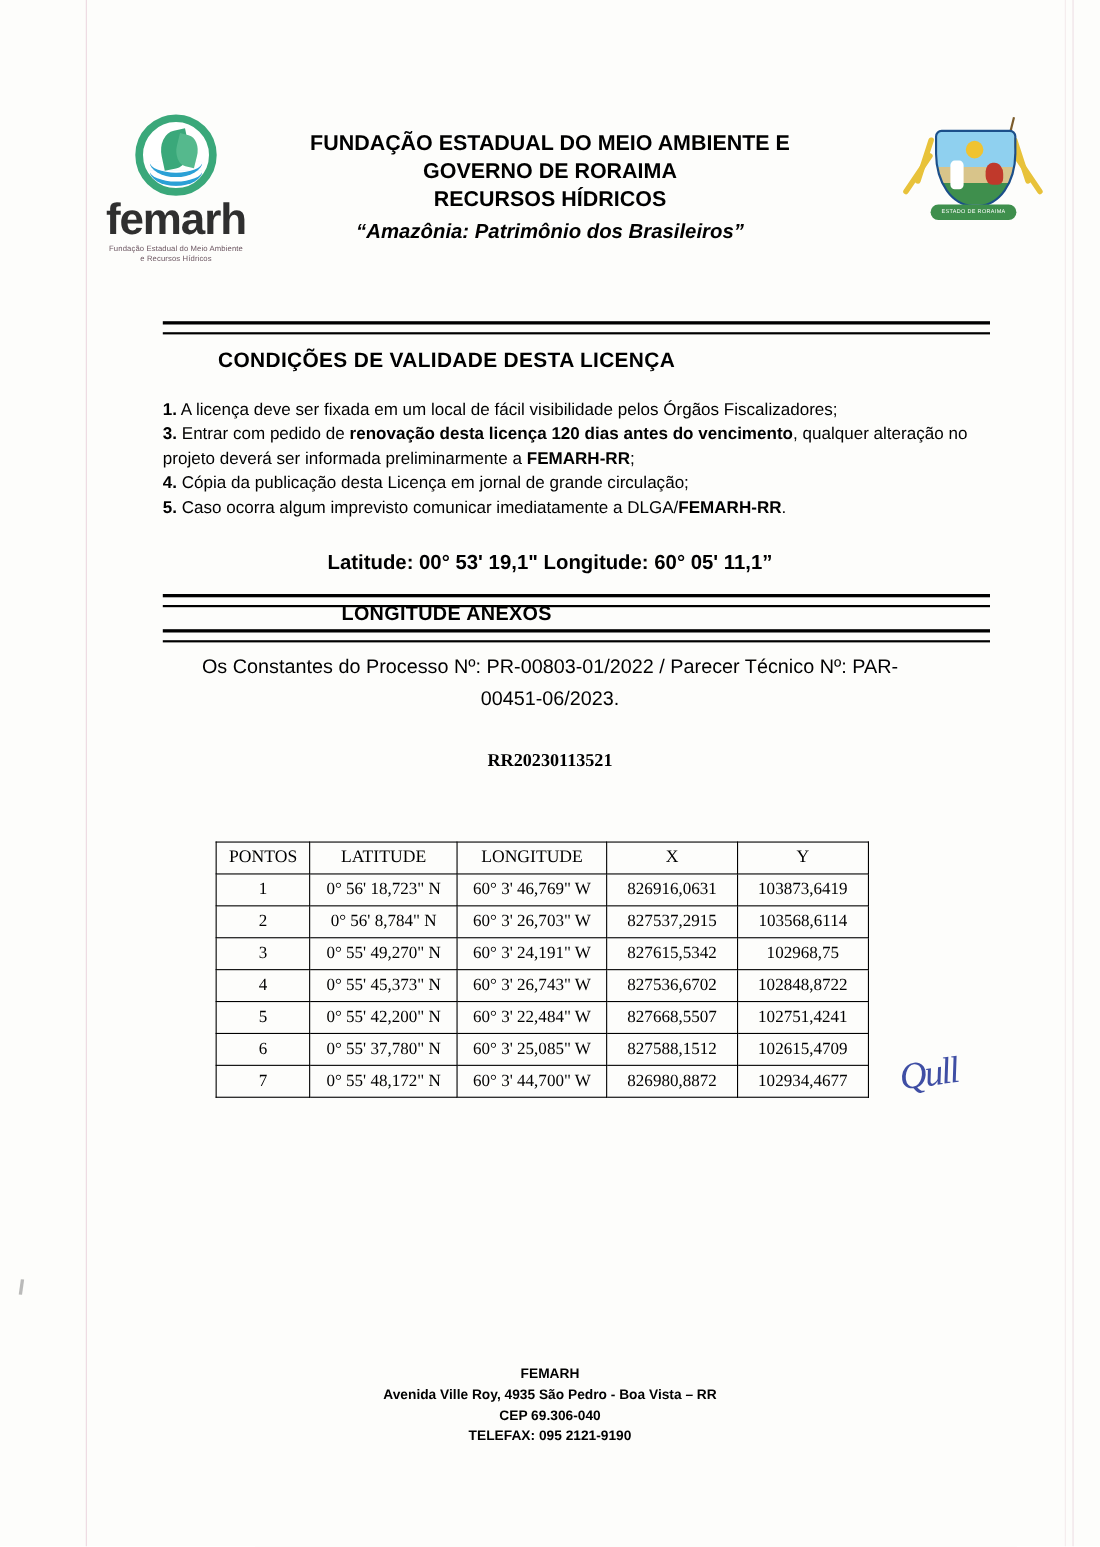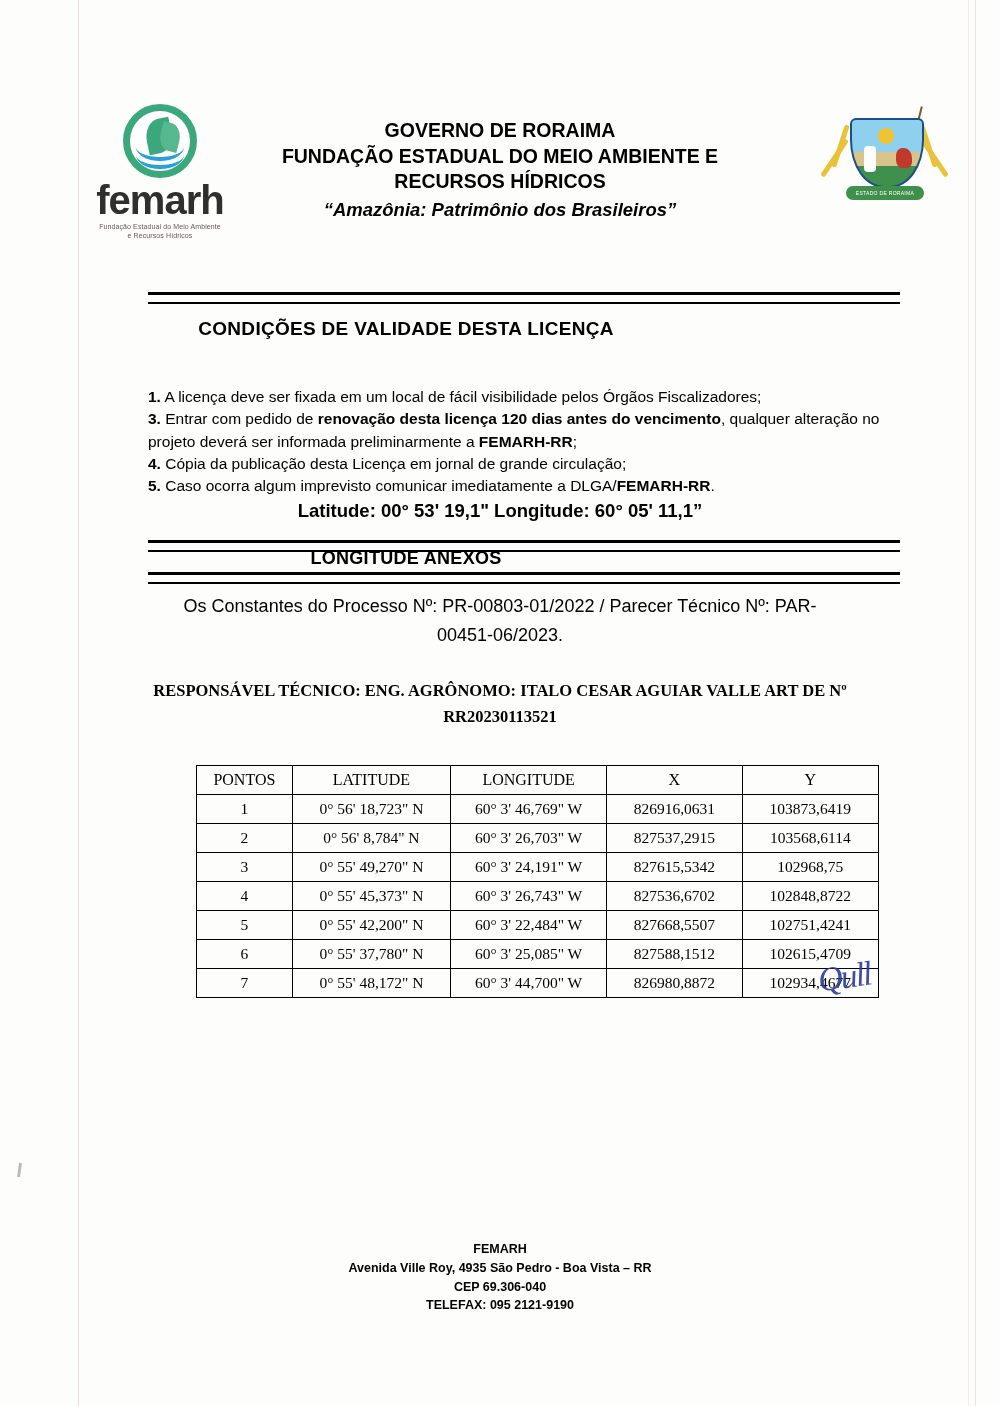--- a/index.html
+++ b/index.html
@@ -205,21 +205,20 @@
   .cond-title { top: 318px; }
   .docs-title { top: 548px; font-size: 18px; }
 
   
   .conditions {
     position: absolute;
     left: 148px; top: 362px;
     width: 760px;
     font-size: 15.5px;
     line-height: 1.44;
-    margin-top: 24px;
   }
   .conditions p { margin: 0; }
   .conditions b { font-weight: bold; }
 
   .latlong {
     position: absolute;
     left: 0; top: 500px;
     width: 1000px;
     text-align: center;
     font-size: 18.5px;
@@ -245,21 +244,21 @@
     font-family: "Liberation Serif", serif;
     font-weight: bold;
     font-size: 16.5px;
     line-height: 1.55;
   }
 
   
   .coord-table {
     position: absolute;
     left: 196px; top: 765px;
-    width: 683px;
+    width: 594px;
     border-collapse: collapse;
     font-family: "Liberation Serif", serif;
     font-size: 15.5px;
   }
   .coord-table th, .coord-table td {
     border: 1px solid #000;
     text-align: center;
     padding: 3px 2px;
     height: 22px;
   }
@@ -313,22 +312,22 @@
         <div class="wave2"></div>
       </div>
       <div class="logo-word">femarh</div>
       <div class="logo-sub">
         <span>Fundação Estadual do Meio Ambiente</span><br>
         <span>e Recursos Hídricos</span>
       </div>
     </div>
 
     <div class="header-title">
+      <div>FUNDAÇÃO ESTADUAL DO MEIO AMBIENTE E</div>
       <div>GOVERNO DE RORAIMA</div>
-      <div>FUNDAÇÃO ESTADUAL DO MEIO AMBIENTE E</div>
       <div>RECURSOS HÍDRICOS</div>
       <div class="header-slogan">“Amazônia: Patrimônio dos Brasileiros”</div>
     </div>
 
     <div class="brasao">
       <div class="ray l1"></div>
       <div class="ray l2"></div>
       <div class="ray r1"></div>
       <div class="ray r2"></div>
       <div class="spear"></div>
@@ -365,21 +364,20 @@
   <div class="rule-double rule-2"></div>
   <div class="section-title docs-title">LONGITUDE ANEXOS</div>
   <div class="rule-double rule-3"></div>
 
   <div class="docs-body">
     <div>Os Constantes do Processo Nº: <b>PR-00803-01/2022</b> / Parecer Técnico Nº: <b>PAR-</b></div>
     <div><b>00451-06/2023.</b></div>
   </div>
 
   <div class="resp">
-    <div>RESPONSÁVEL TÉCNICO: ENG. AGRÔNOMO: ITALO CESAR AGUIAR VALLE ART DE Nº</div>
     <div>RR20230113521</div>
   </div>
 
   <table class="coord-table">
     <colgroup>
       <col class="c-pontos">
         <col class="c-lat">
         <col class="c-lon">
         <col class="c-x">
         <col class="c-y">

